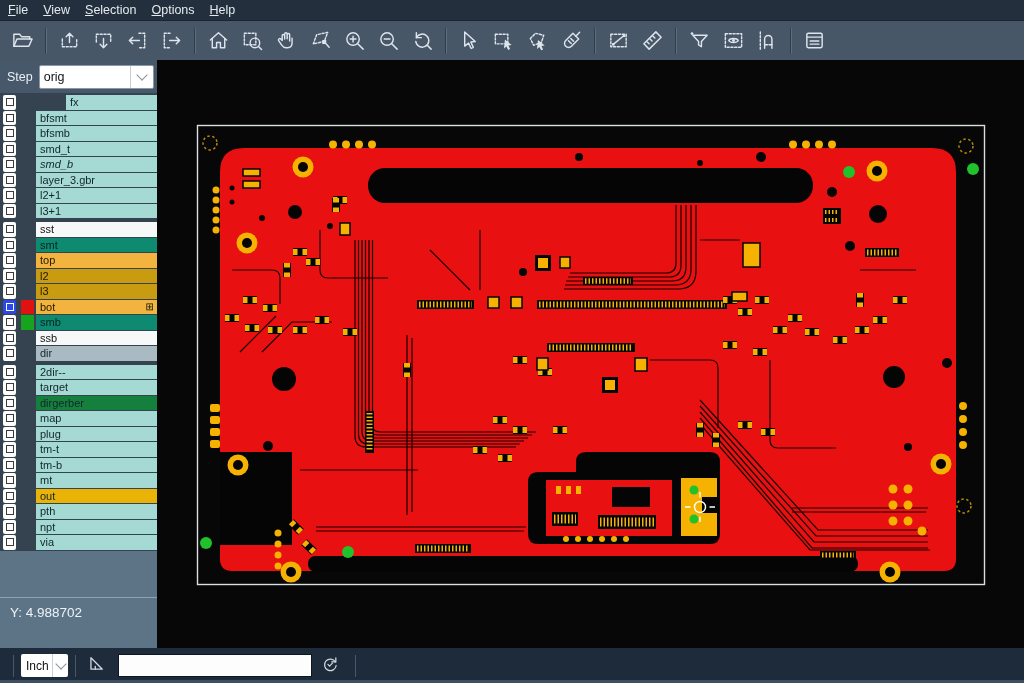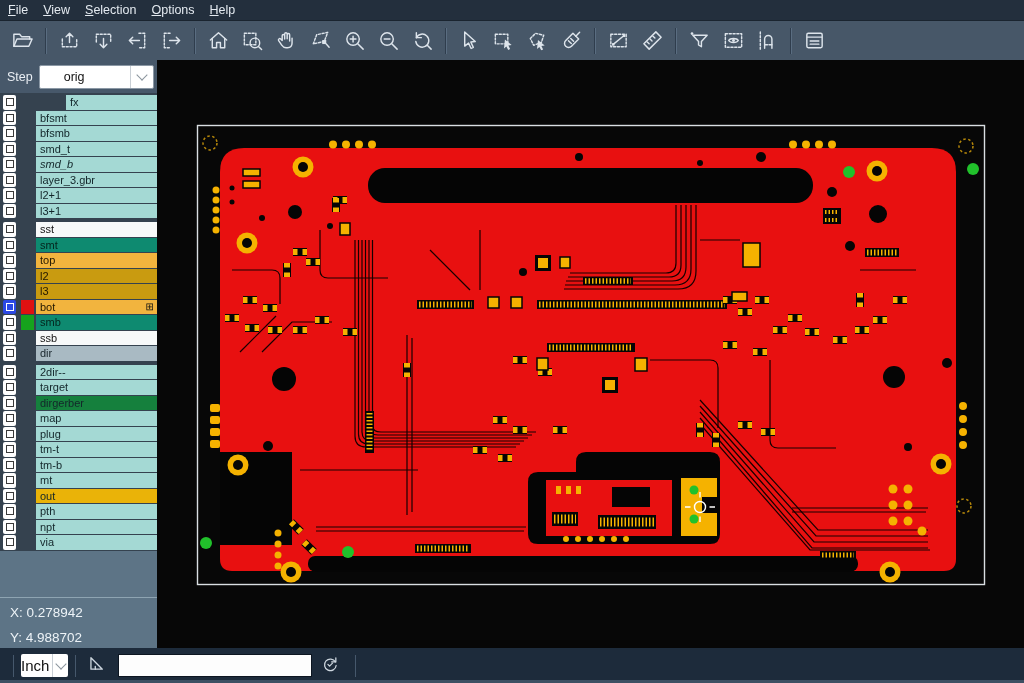--- a/index.html
+++ b/index.html
@@ -17,21 +17,21 @@
   .tbtn svg{stroke:#dde4eb;fill:none;stroke-width:1.5;stroke-linecap:round;stroke-linejoin:round;}
   .tbtn svg .fill{fill:#dde4eb;stroke:none;}
   .tbtn svg .dash{stroke-dasharray:2.2 1.8;}
   .tsep{width:1px;height:26px;background:#2f3d4d;box-shadow:1px 0 0 #5a6d81;margin:0 6px;}
   
   .sidebar{position:absolute;left:0;top:60px;width:157px;height:588px;background:#35424f;
            display:flex;flex-direction:column;box-sizing:border-box;}
   .steprow{height:33px;background:#47586a;display:flex;align-items:center;padding:0 3px 0 7px;box-sizing:border-box;flex:none;}
   .steplabel{color:#e9eef3;font-size:12.5px;margin-right:6px;}
   .stepselect{flex:1;height:24px;background:#fff;border-radius:2px;display:flex;align-items:center;border:1px solid #8b98a5;box-sizing:border-box;}
-  .stepvalue{flex:1;font-size:12.5px;color:#111;padding-left:24px;}
+  .stepvalue{flex:1;font-size:12.5px;color:#111;padding-left:4px;}
   .chevcell{width:22px;height:100%;border-left:1px solid #c9cfd5;display:flex;align-items:center;justify-content:center;}
   .chev{width:7px;height:7px;border-right:1.6px solid #8a949d;border-bottom:1.6px solid #8a949d;transform:rotate(45deg);margin-top:-3px;}
   .layer-list{padding-top:2px;flex:none;}
   .lgap{height:3px;}
   .lrow{height:14.5px;margin-bottom:1px;display:flex;align-items:stretch;padding-left:3px;}
   .cb{width:13px;flex:none;background:#fff;border-radius:2px;display:flex;align-items:center;justify-content:center;}
   .cbi{width:6px;height:6px;border:1.4px solid #3a3a3a;background:#fff;}
   .cb.sel{background:#2b49e5;}
   .cb.sel .cbi{background:transparent;border-color:#fff;}
   .chip{width:13px;flex:none;margin-left:5px;}
@@ -40,21 +40,21 @@
   .coordpanel{flex:1;background:#5d7486;}
   .cline{margin-top:46px;border-top:1px solid #8ea4b2;}
   .ctext{padding:4px 0 0 10px;font-size:13.5px;color:#edf3f7;line-height:21px;}
   
   .canvas{position:absolute;left:157px;top:60px;width:867px;height:588px;background:#070707;}
   
   .bottombar{position:absolute;left:0;top:648px;width:1024px;height:35px;background:#1d2b3b;
              display:flex;align-items:center;padding-left:6px;box-sizing:border-box;}
   .bsep{width:1px;height:22px;background:#46586c;margin:0 7px;}
   .unitselect{width:47px;height:23px;background:#fff;border-radius:2px;display:flex;align-items:center;box-sizing:border-box;}
-  .unitvalue{flex:1;font-size:15px;color:#111;}
+  .unitvalue{flex:1;font-size:12px;color:#111;padding-left:5px;}
   .unitselect .chevcell{width:15px;}
   .angleicon{margin:0 4px;}
   .angleicon svg,.refreshicon svg{stroke:#cfd8e0;fill:none;stroke-width:1.5;stroke-linecap:round;stroke-linejoin:round;}
   .cmdinput{width:194px;height:23px;border:1px solid #0d1621;background:#fdfdfd;margin-left:6px;
             font-family:"Liberation Sans",sans-serif;font-size:12px;padding:0 5px;box-sizing:border-box;}
   .refreshicon{margin:0 8px;}
   .bstrip{position:absolute;left:0;top:680px;width:1024px;height:3px;background:#3d5063;}
 </style>
 </head>
 <body>
@@ -427,21 +427,20 @@
         <div class="lrow">
           <span class="cb">
             <span class="cbi"></span>
           </span>
           <span class="chip" style="background: transparent;"></span>
           <span class="lab" style="background: rgb(164, 217, 212); color: rgb(19, 38, 42);">via</span>
         </div>
       </div>
     <div class="coordpanel">
       <div class="cline"></div>
-      <div class="ctext">X: 0.278942</div>
       <div class="ctext">Y: 4.988702</div>
     </div>
   </div>
 
   <div class="canvas">
     <svg width="867" height="588" viewBox="157 60 867 588">
       <defs>
         <g id="c2">
             <rect x="-7" y="-4" width="14" height="8" fill="#050505"></rect>
             <rect x="-7" y="-3" width="4.5" height="6" fill="#f5b200"></rect>

